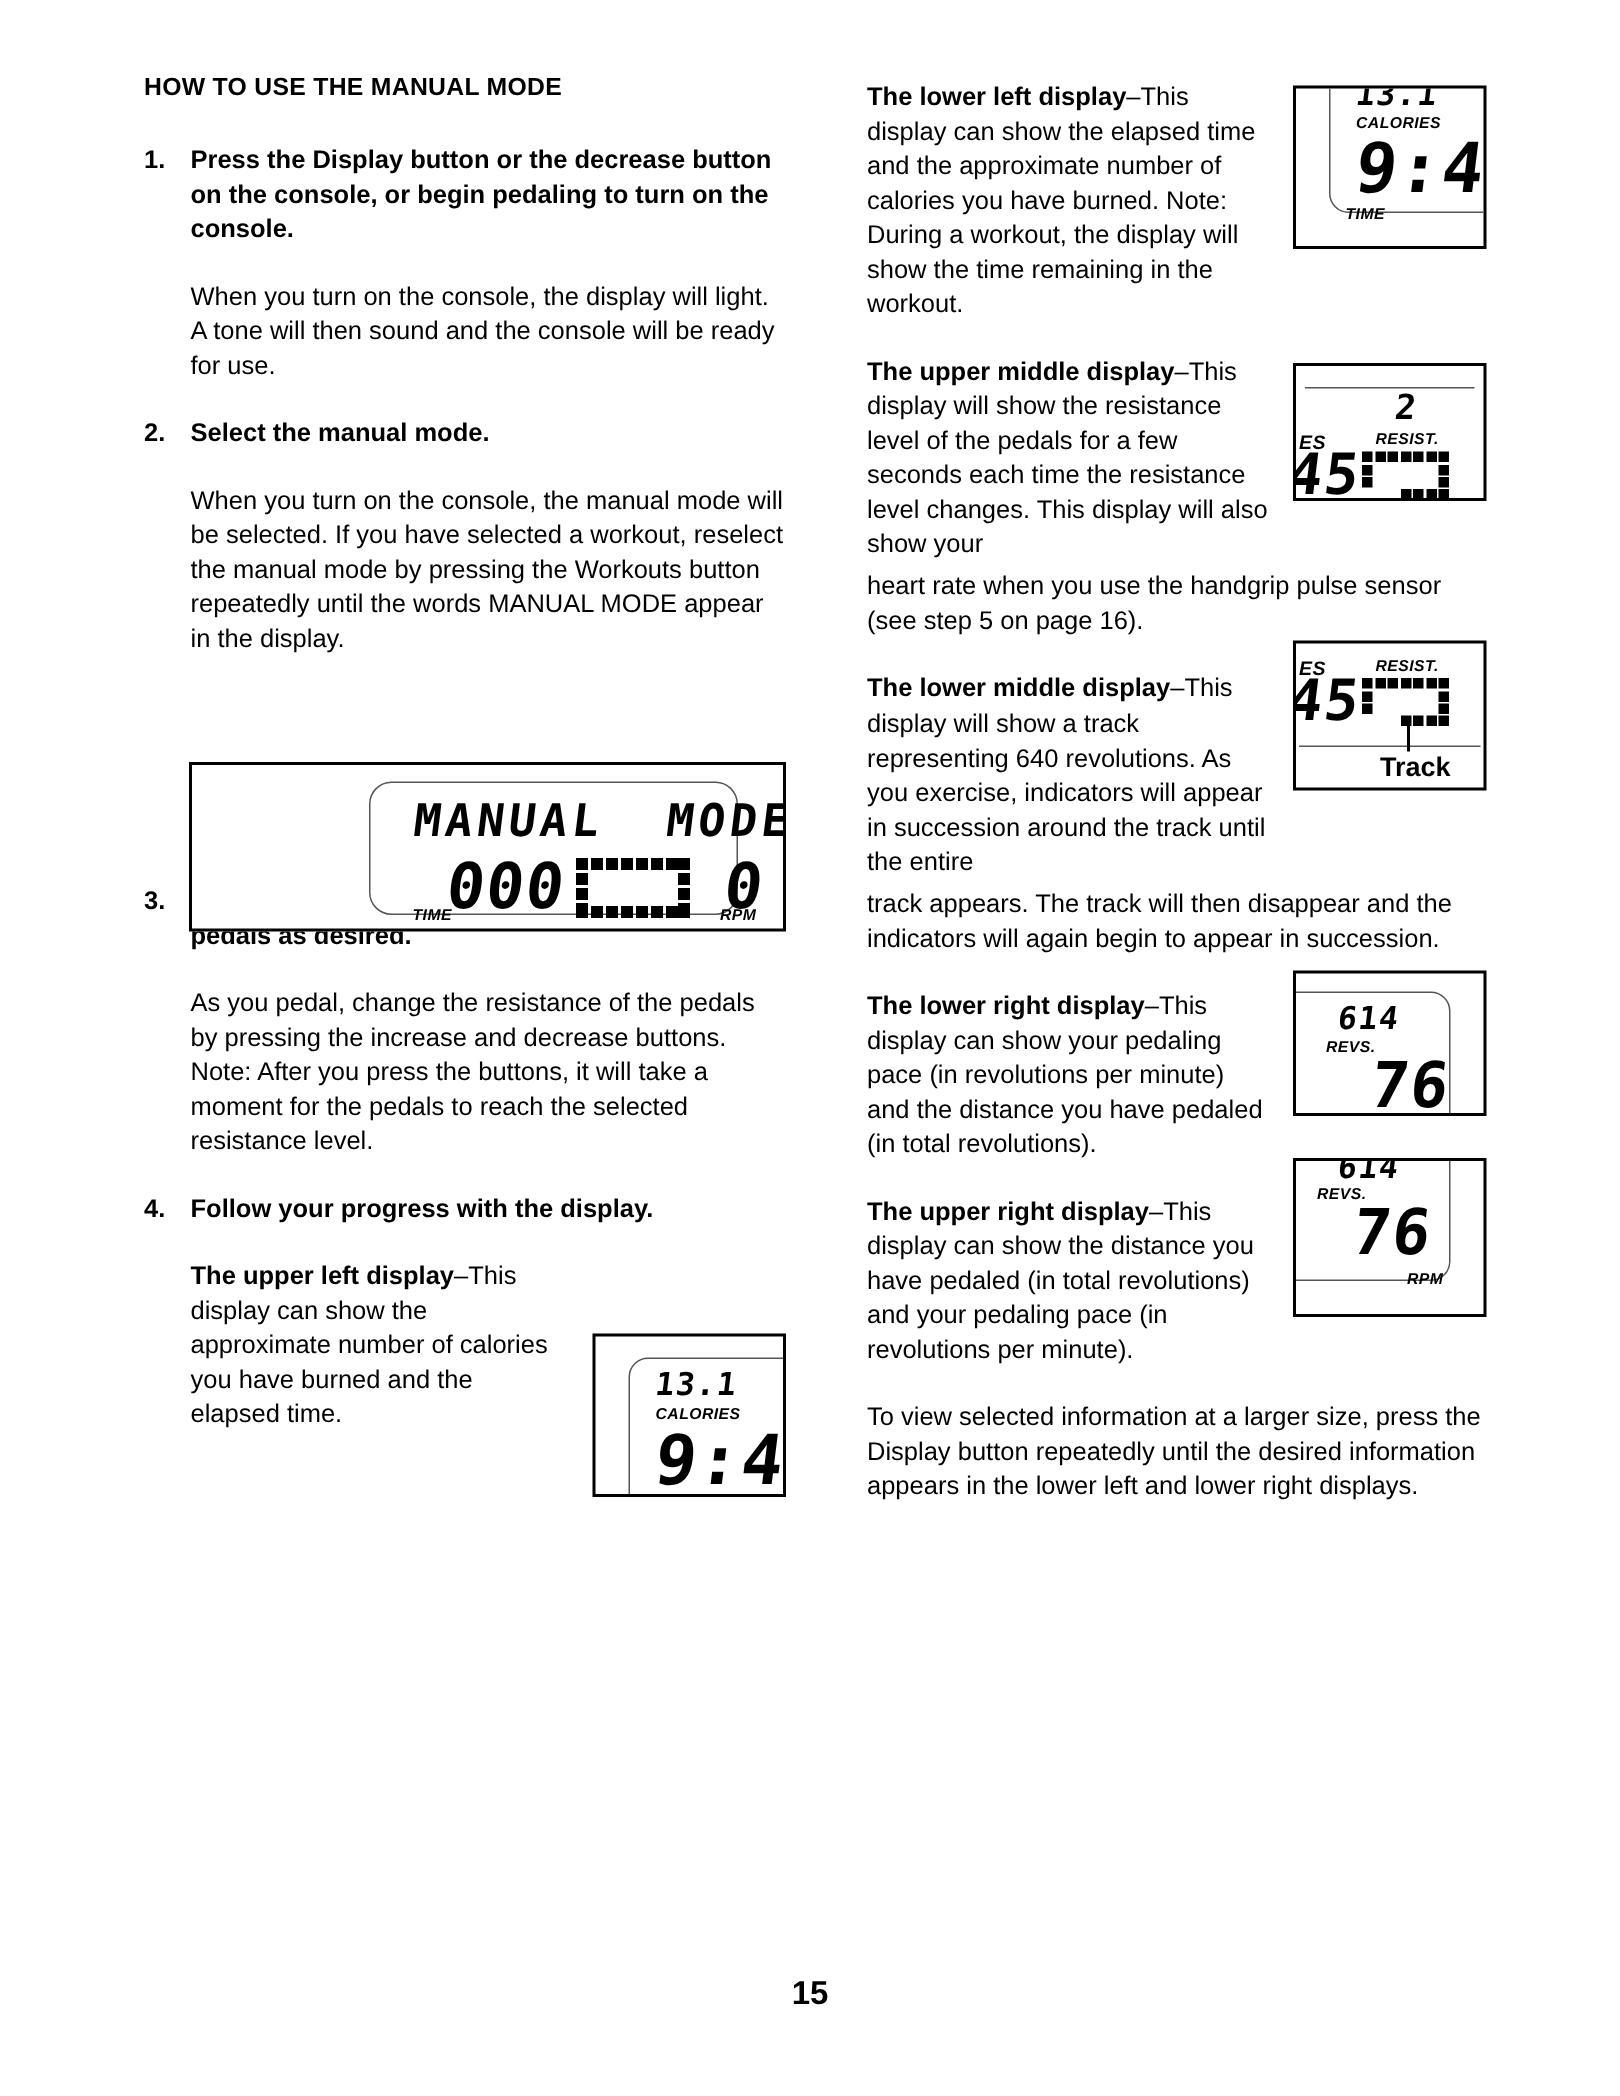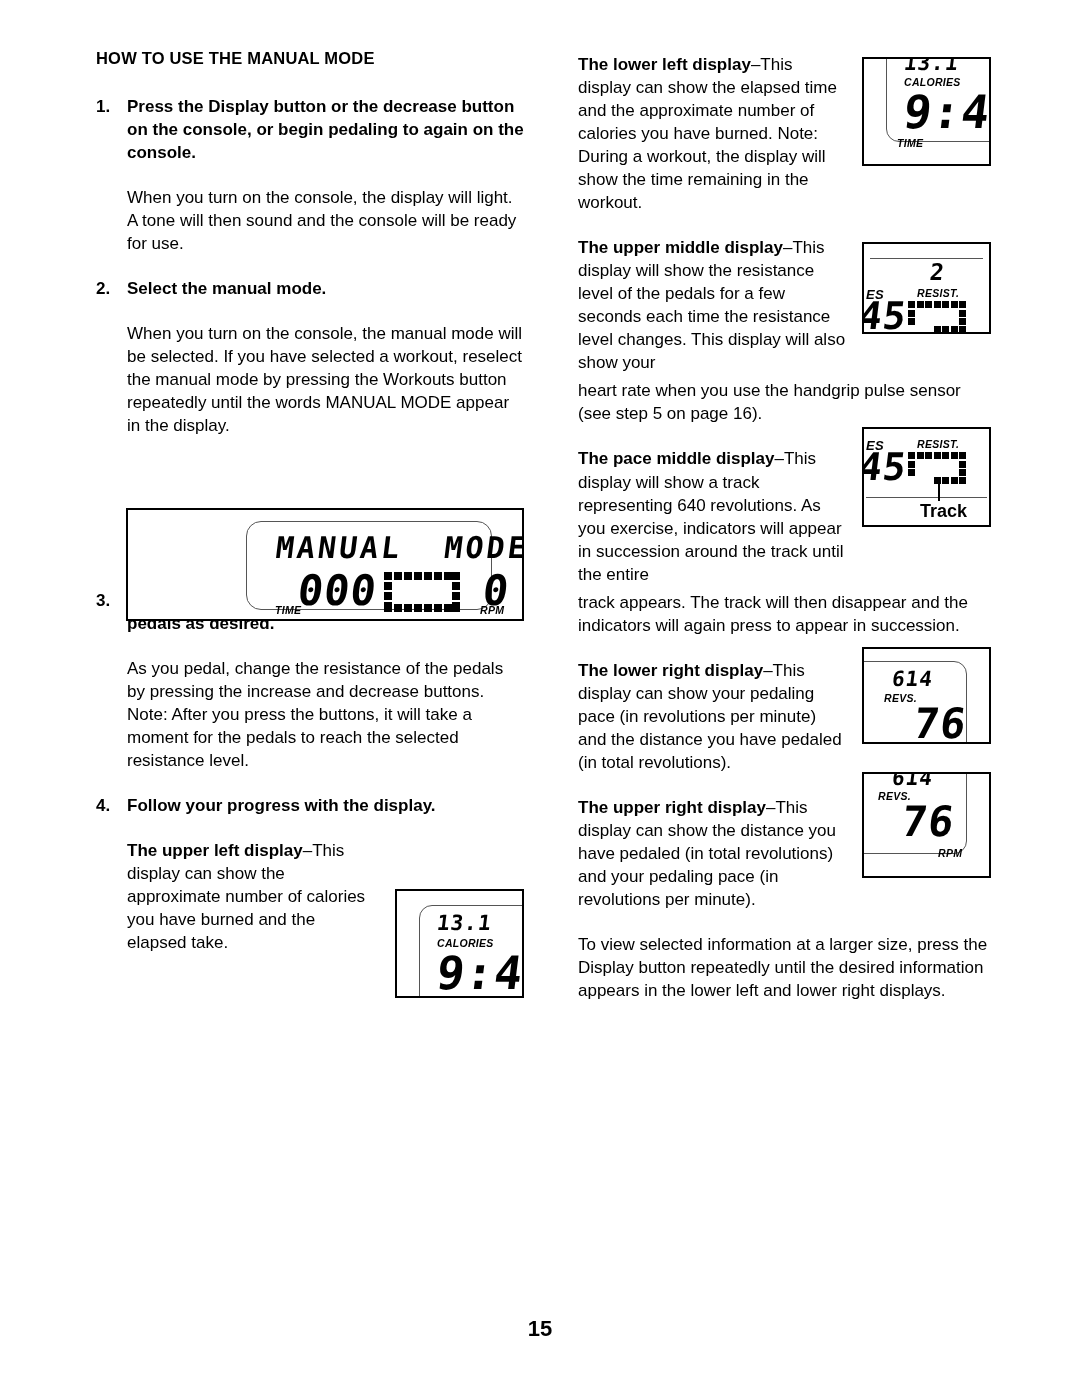--- a/index.html
+++ b/index.html
@@ -98,21 +98,21 @@
 
 <div class="page">
 
   <div class="col col-left">
 
     <h1 class="sec-title">HOW TO USE THE MANUAL MODE</h1>
 
 
     <div class="step">
       <div class="num">1.</div>
-      <div class="txt">Press the Display button or the decrease button on the console, or begin pedaling to again on the console.</div>
+      <div class="txt">Press the Display button or the decrease button on the console, or begin pedaling to turn on the console.</div>
     </div>
     <p class="indent">When you turn on the console, the display will light. A tone will then sound and the console will be ready for use.</p>
 
     <div class="step">
       <div class="num">2.</div>
       <div class="txt">Select the manual mode.</div>
     </div>
     <p class="indent">When you turn on the console, the manual mode will be selected. If you have selected a workout, reselect the manual mode by pressing the Workouts button repeatedly until the words MANUAL MODE appear in the display.</p>
 
     <div style="height:130px"></div>
@@ -122,39 +122,39 @@
       <div class="txt">Begin pedaling and change the resistance of the pedals as desired.</div>
     </div>
     <p class="indent">As you pedal, change the resistance of the pedals by pressing the increase and decrease buttons. Note: After you press the buttons, it will take a moment for the pedals to reach the selected resistance level.</p>
 
     <div class="step">
       <div class="num">4.</div>
       <div class="txt">Follow your progress with the display.</div>
     </div>
 
     <p class="indent" style="width:250px">
-      <span class="lead">The upper left display</span><span>–This display can show the approximate number of calories you have burned and the elapsed take.</span>
+      <span class="lead">The upper left display</span><span>–This display can show the approximate number of calories you have burned and the elapsed time.</span>
     </p>
   </div>
 
   <div class="col col-right">
 
     <p style="width:268px">
       <span class="lead">The lower left display</span><span>–This display can show the elapsed time and the approximate number of calories you have burned. Note: During a workout, the display will show the time remaining in the workout.</span>
     </p>
 
     <p style="width:268px;margin-bottom:0">
       <span class="lead">The upper middle display</span><span>–This display will show the resistance level of the pedals for a few seconds each time the resistance level changes. This display will also show your</span>
     </p>
     <p>heart rate when you use the handgrip pulse sensor (see step 5 on page 16).</p>
 
     <p style="width:268px;margin-bottom:0">
-      <span class="lead">The pace middle display</span><span>–This display will show a track representing 640 revolutions. As you exercise, indicators will appear in succession around the track until the entire</span>
-    </p>
-    <p>track appears. The track will then disappear and the indicators will again press to appear in succession.</p>
+      <span class="lead">The lower middle display</span><span>–This display will show a track representing 640 revolutions. As you exercise, indicators will appear in succession around the track until the entire</span>
+    </p>
+    <p>track appears. The track will then disappear and the indicators will again begin to appear in succession.</p>
 
     <p style="width:268px">
       <span class="lead">The lower right display</span><span>–This display can show your pedaling pace (in revolutions per minute) and the distance you have pedaled (in total revolutions).</span>
     </p>
 
     <p style="width:268px">
       <span class="lead">The upper right display</span><span>–This display can show the distance you have pedaled (in total revolutions) and your pedaling pace (in revolutions per minute).</span>
     </p>
 
     <p>To view selected information at a larger size, press the Display button repeatedly until the desired information appears in the lower left and lower right displays.</p>

